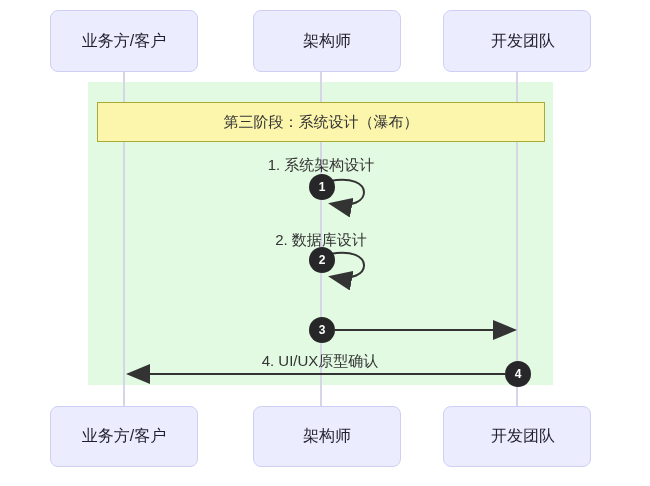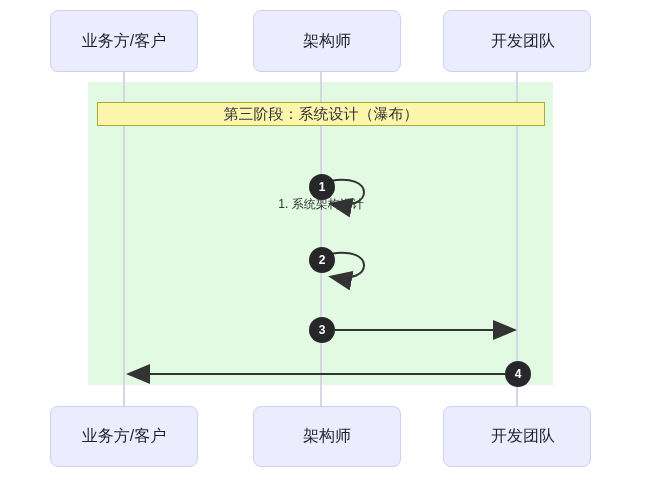--- a/index.html
+++ b/index.html
@@ -37,21 +37,21 @@
   .arrowhead-path { fill: var(--arrow); }
   .highlight-rect {
     position: absolute;
     left: 88px; top: 82px;
     width: 465px; height: 303px;
     background: var(--highlight-bg);
   }
   .note-bar {
     position: absolute;
     left: 97px; top: 102px;
-    width: 448px; height: 24px;
+    width: 448px; height: 40px;
     background: var(--note-bg);
     border: 1px solid var(--note-border);
     display: flex; align-items: center; justify-content: center;
     font-size: 15px;
     color: var(--text);
   }
   .actor-box {
     position: absolute;
     width: 148px;
     background: var(--actor-bg);
@@ -61,25 +61,24 @@
     font-size: 16px;
     color: #1f1f2e;
   }
   .actor-top { top: 10px; height: 62px; }
   .actor-bottom { top: 406px; height: 61px; }
   .a1 { left: 50px; }
   .a2 { left: 253px; }
   .a3 { left: 443px; padding-left: 12px; }
   .msg-label {
     position: absolute;
-    font-size: 12px;
+    font-size: 15px;
     white-space: nowrap;
     transform: translateX(-50%);
     color: var(--text);
-    margin-top: 40px;
   }
   .seq-num {
     position: absolute;
     width: 26px; height: 26px;
     border-radius: 50%;
     background: var(--number-bg);
     color: var(--number-text);
     display: flex; align-items: center; justify-content: center;
     font-size: 12px;
     font-weight: bold;
@@ -127,19 +126,21 @@
     <span>业务方/客户</span>
   </div>
   <div class="actor-box actor-bottom a2">
     <span>架构师</span>
   </div>
   <div class="actor-box actor-bottom a3">
     <span>开发团队</span>
   </div>
 
   <div class="msg-label" style="left:321px; top:156px;">1. 系统架构设计</div>
+  <div class="msg-label" style="left:321px; top:231px;">2. 数据库设计</div>
+  <div class="msg-label" style="left:320px; top:352px;">4. UI/UX原型确认</div>
 
   <div class="seq-num" style="left:309px; top:174px;">1</div>
   <div class="seq-num" style="left:309px; top:247px;">2</div>
   <div class="seq-num" style="left:309px; top:317px;">3</div>
   <div class="seq-num" style="left:505px; top:361px;">4</div>
 
 </div>
 
 </body></html>

